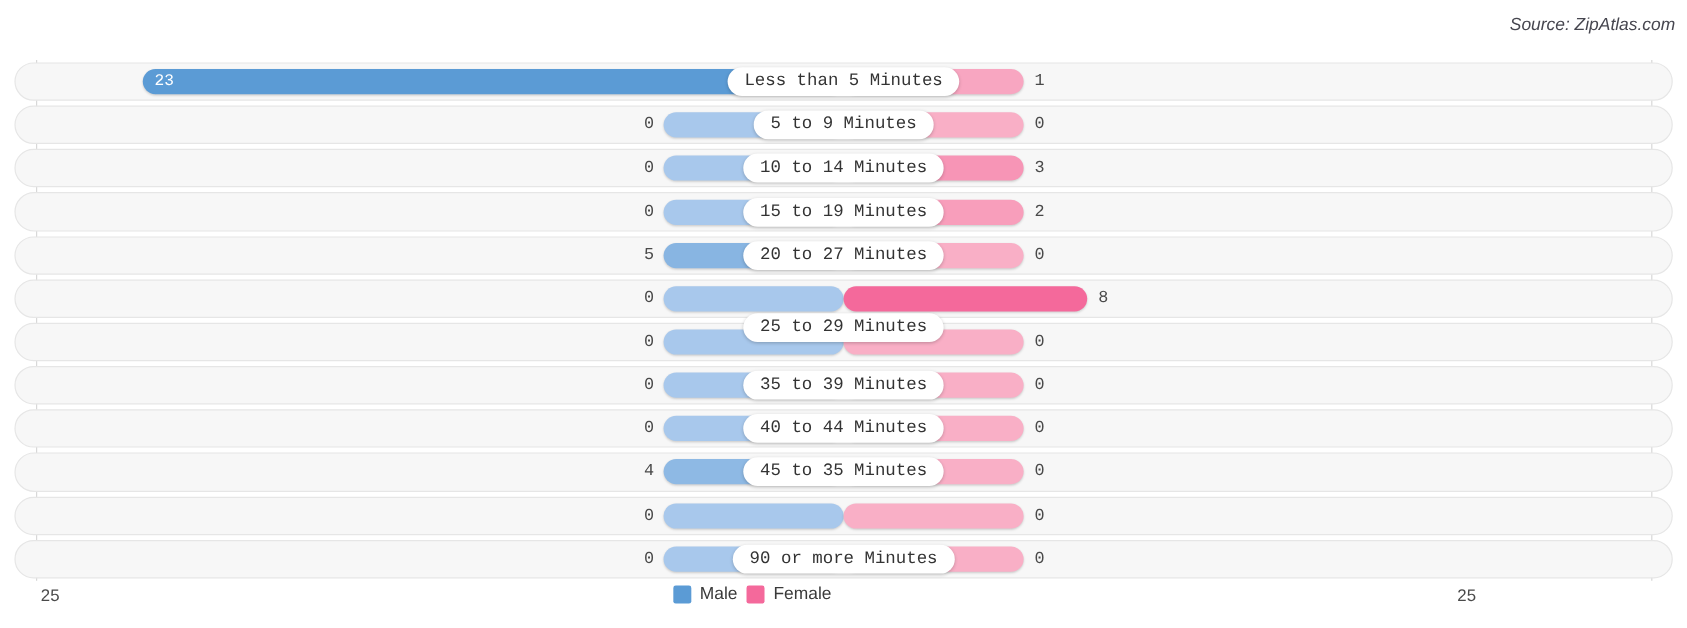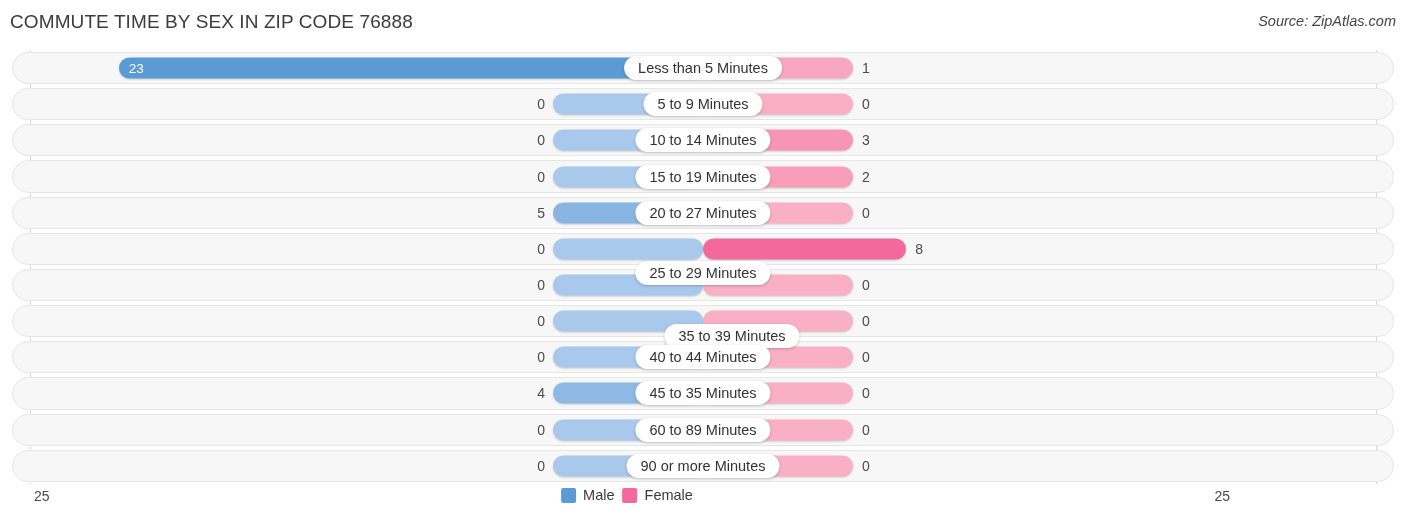--- a/index.html
+++ b/index.html
@@ -42,20 +42,21 @@
     white-space: nowrap;
   }
 
   
   .plot {
     position: absolute;
     left: 0;
     top: 50px;
     width: 1356px;
     height: 434px;
+    font-family: Liberation Mono, monospace;
   }
   .gridline {
     position: absolute;
     top: 0;
     width: 1px;
     height: 434px;
     background: #d8d8d8;
   }
   .gridline.left  { left: 30px; }
   .gridline.right { left: 1376px; }
@@ -168,21 +169,20 @@
   }
   .legend-text {
     font-size: 14.5px;
     color: #3a3a3a;
   }
 </style>
 </head>
 <body>
 
 <div class="header">
-  <div class="chart-title">COMMUTE TIME BY SEX IN ZIP CODE 76888</div>
   <div class="source-note">Source: ZipAtlas.com</div>
 </div>
 
 <div class="plot">
   <div class="gridline left"></div>
   <div class="gridline right"></div>
   <div class="rows" id="rows">
       <div class="row">
         <div class="track"></div>
         <div class="bar male" style="left: 118.8px; width: 584.2px; background: rgb(91, 155, 213);">
@@ -238,21 +238,21 @@
         <div class="bar female" style="left: 703px; width: 150px; background: rgb(249, 175, 198);"></div>
         <div class="val male-val" style="left: 501px; width: 44px;">0</div>
         <div class="val female-val" style="left: 862px;">0</div>
       </div>
       <div class="row">
         <div class="track"></div>
         <div class="bar male" style="left: 553px; width: 150px; background: rgb(168, 200, 236);"></div>
         <div class="bar female" style="left: 703px; width: 150px; background: rgb(249, 175, 198);"></div>
         <div class="val male-val" style="left: 501px; width: 44px;">0</div>
         <div class="val female-val" style="left: 862px;">0</div>
-        <div class="cat-pill" style="left: 732px; margin-top: 15px;">35 to 39 Minutes</div>
+        <div class="cat-pill" style="left: 703px;">35 to 39 Minutes</div>
       </div>
       <div class="row">
         <div class="track"></div>
         <div class="bar male" style="left: 553px; width: 150px; background: rgb(168, 200, 236);"></div>
         <div class="bar female" style="left: 703px; width: 150px; background: rgb(249, 175, 198);"></div>
         <div class="val male-val" style="left: 501px; width: 44px;">0</div>
         <div class="val female-val" style="left: 862px;">0</div>
         <div class="cat-pill" style="left: 703px;">40 to 44 Minutes</div>
       </div>
       <div class="row">
@@ -262,21 +262,20 @@
         <div class="val male-val" style="left: 501px; width: 44px;">4</div>
         <div class="val female-val" style="left: 862px;">0</div>
         <div class="cat-pill" style="left: 703px;">45 to 35 Minutes</div>
       </div>
       <div class="row">
         <div class="track"></div>
         <div class="bar male" style="left: 553px; width: 150px; background: rgb(168, 200, 236);"></div>
         <div class="bar female" style="left: 703px; width: 150px; background: rgb(249, 175, 198);"></div>
         <div class="val male-val" style="left: 501px; width: 44px;">0</div>
         <div class="val female-val" style="left: 862px;">0</div>
-        <div class="cat-pill" style="left: 703px;">60 to 89 Minutes</div>
       </div>
       <div class="row">
         <div class="track"></div>
         <div class="bar male" style="left: 553px; width: 150px; background: rgb(168, 200, 236);"></div>
         <div class="bar female" style="left: 703px; width: 150px; background: rgb(249, 175, 198);"></div>
         <div class="val male-val" style="left: 501px; width: 44px;">0</div>
         <div class="val female-val" style="left: 862px;">0</div>
         <div class="cat-pill" style="left: 703px;">90 or more Minutes</div>
       </div>
     </div>

